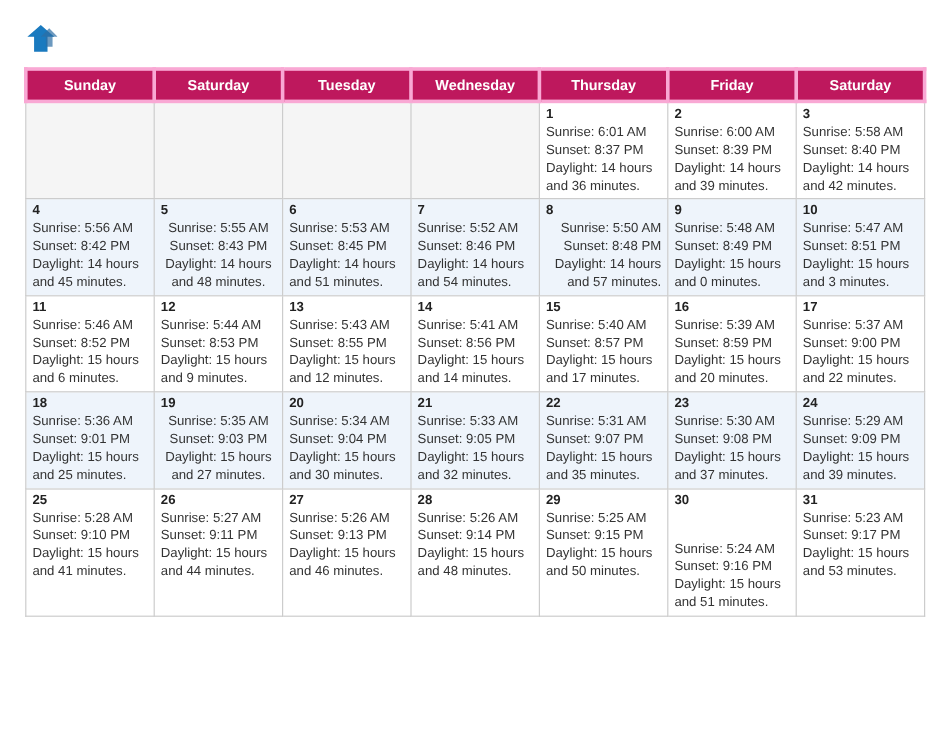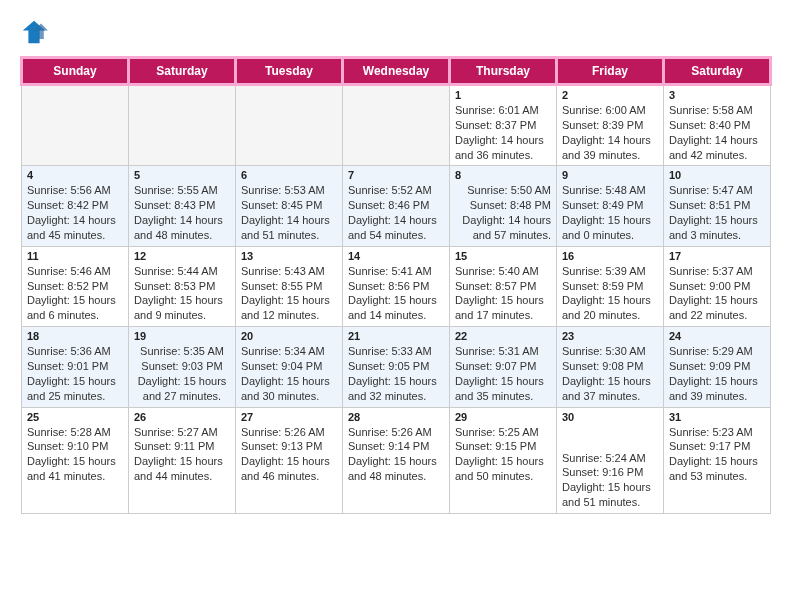--- a/index.html
+++ b/index.html
@@ -148,21 +148,21 @@
         <tr>
           <td>
             <span class="day-num">4</span>
             <div class="day-info" style="white-space: pre-line;">Sunrise: 5:56 AM
 Sunset: 8:42 PM
 Daylight: 14 hours
 and 45 minutes.</div>
           </td>
           <td>
             <span class="day-num">5</span>
-            <div class="day-info" style="white-space: pre-line;">Sunrise: 5:55 AM
+            <div class="day-info" style="white-space: pre-line; text-align: center;">Sunrise: 5:55 AM
 Sunset: 8:43 PM
 Daylight: 14 hours
 and 48 minutes.</div>
           </td>
           <td>
             <span class="day-num">6</span>
             <div class="day-info" style="white-space: pre-line;">Sunrise: 5:53 AM
 Sunset: 8:45 PM
 Daylight: 14 hours
 and 51 minutes.</div>

